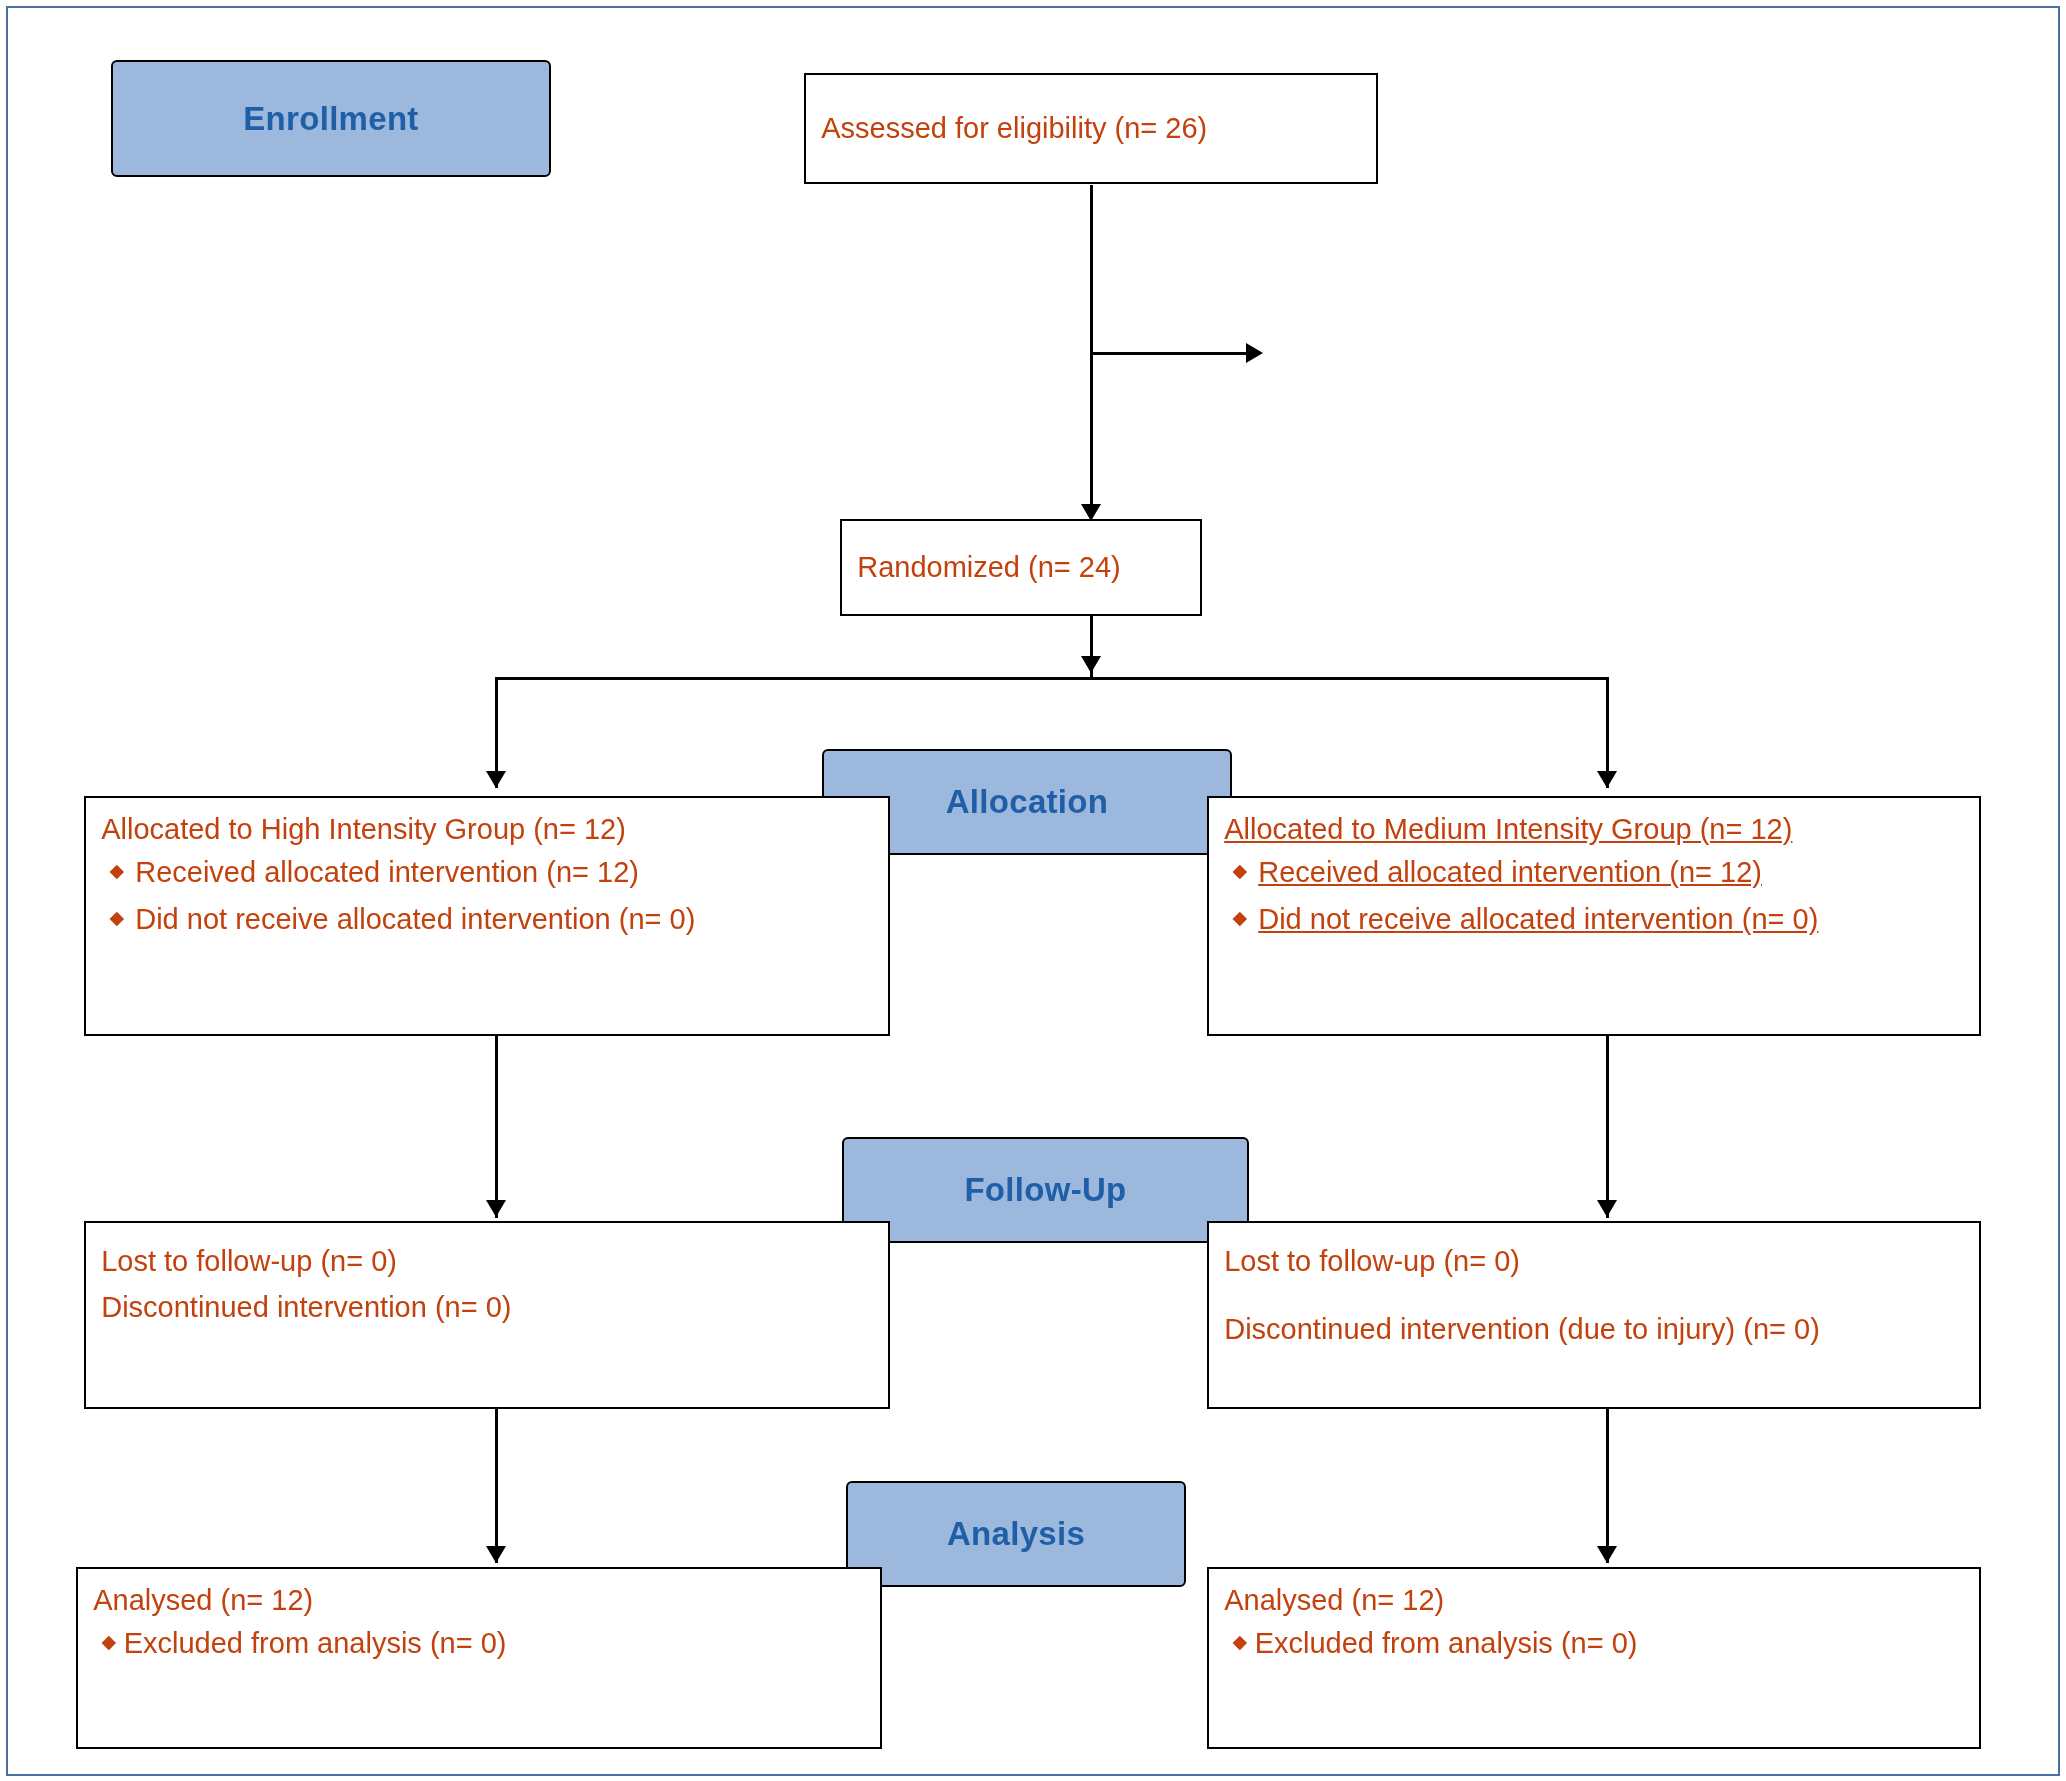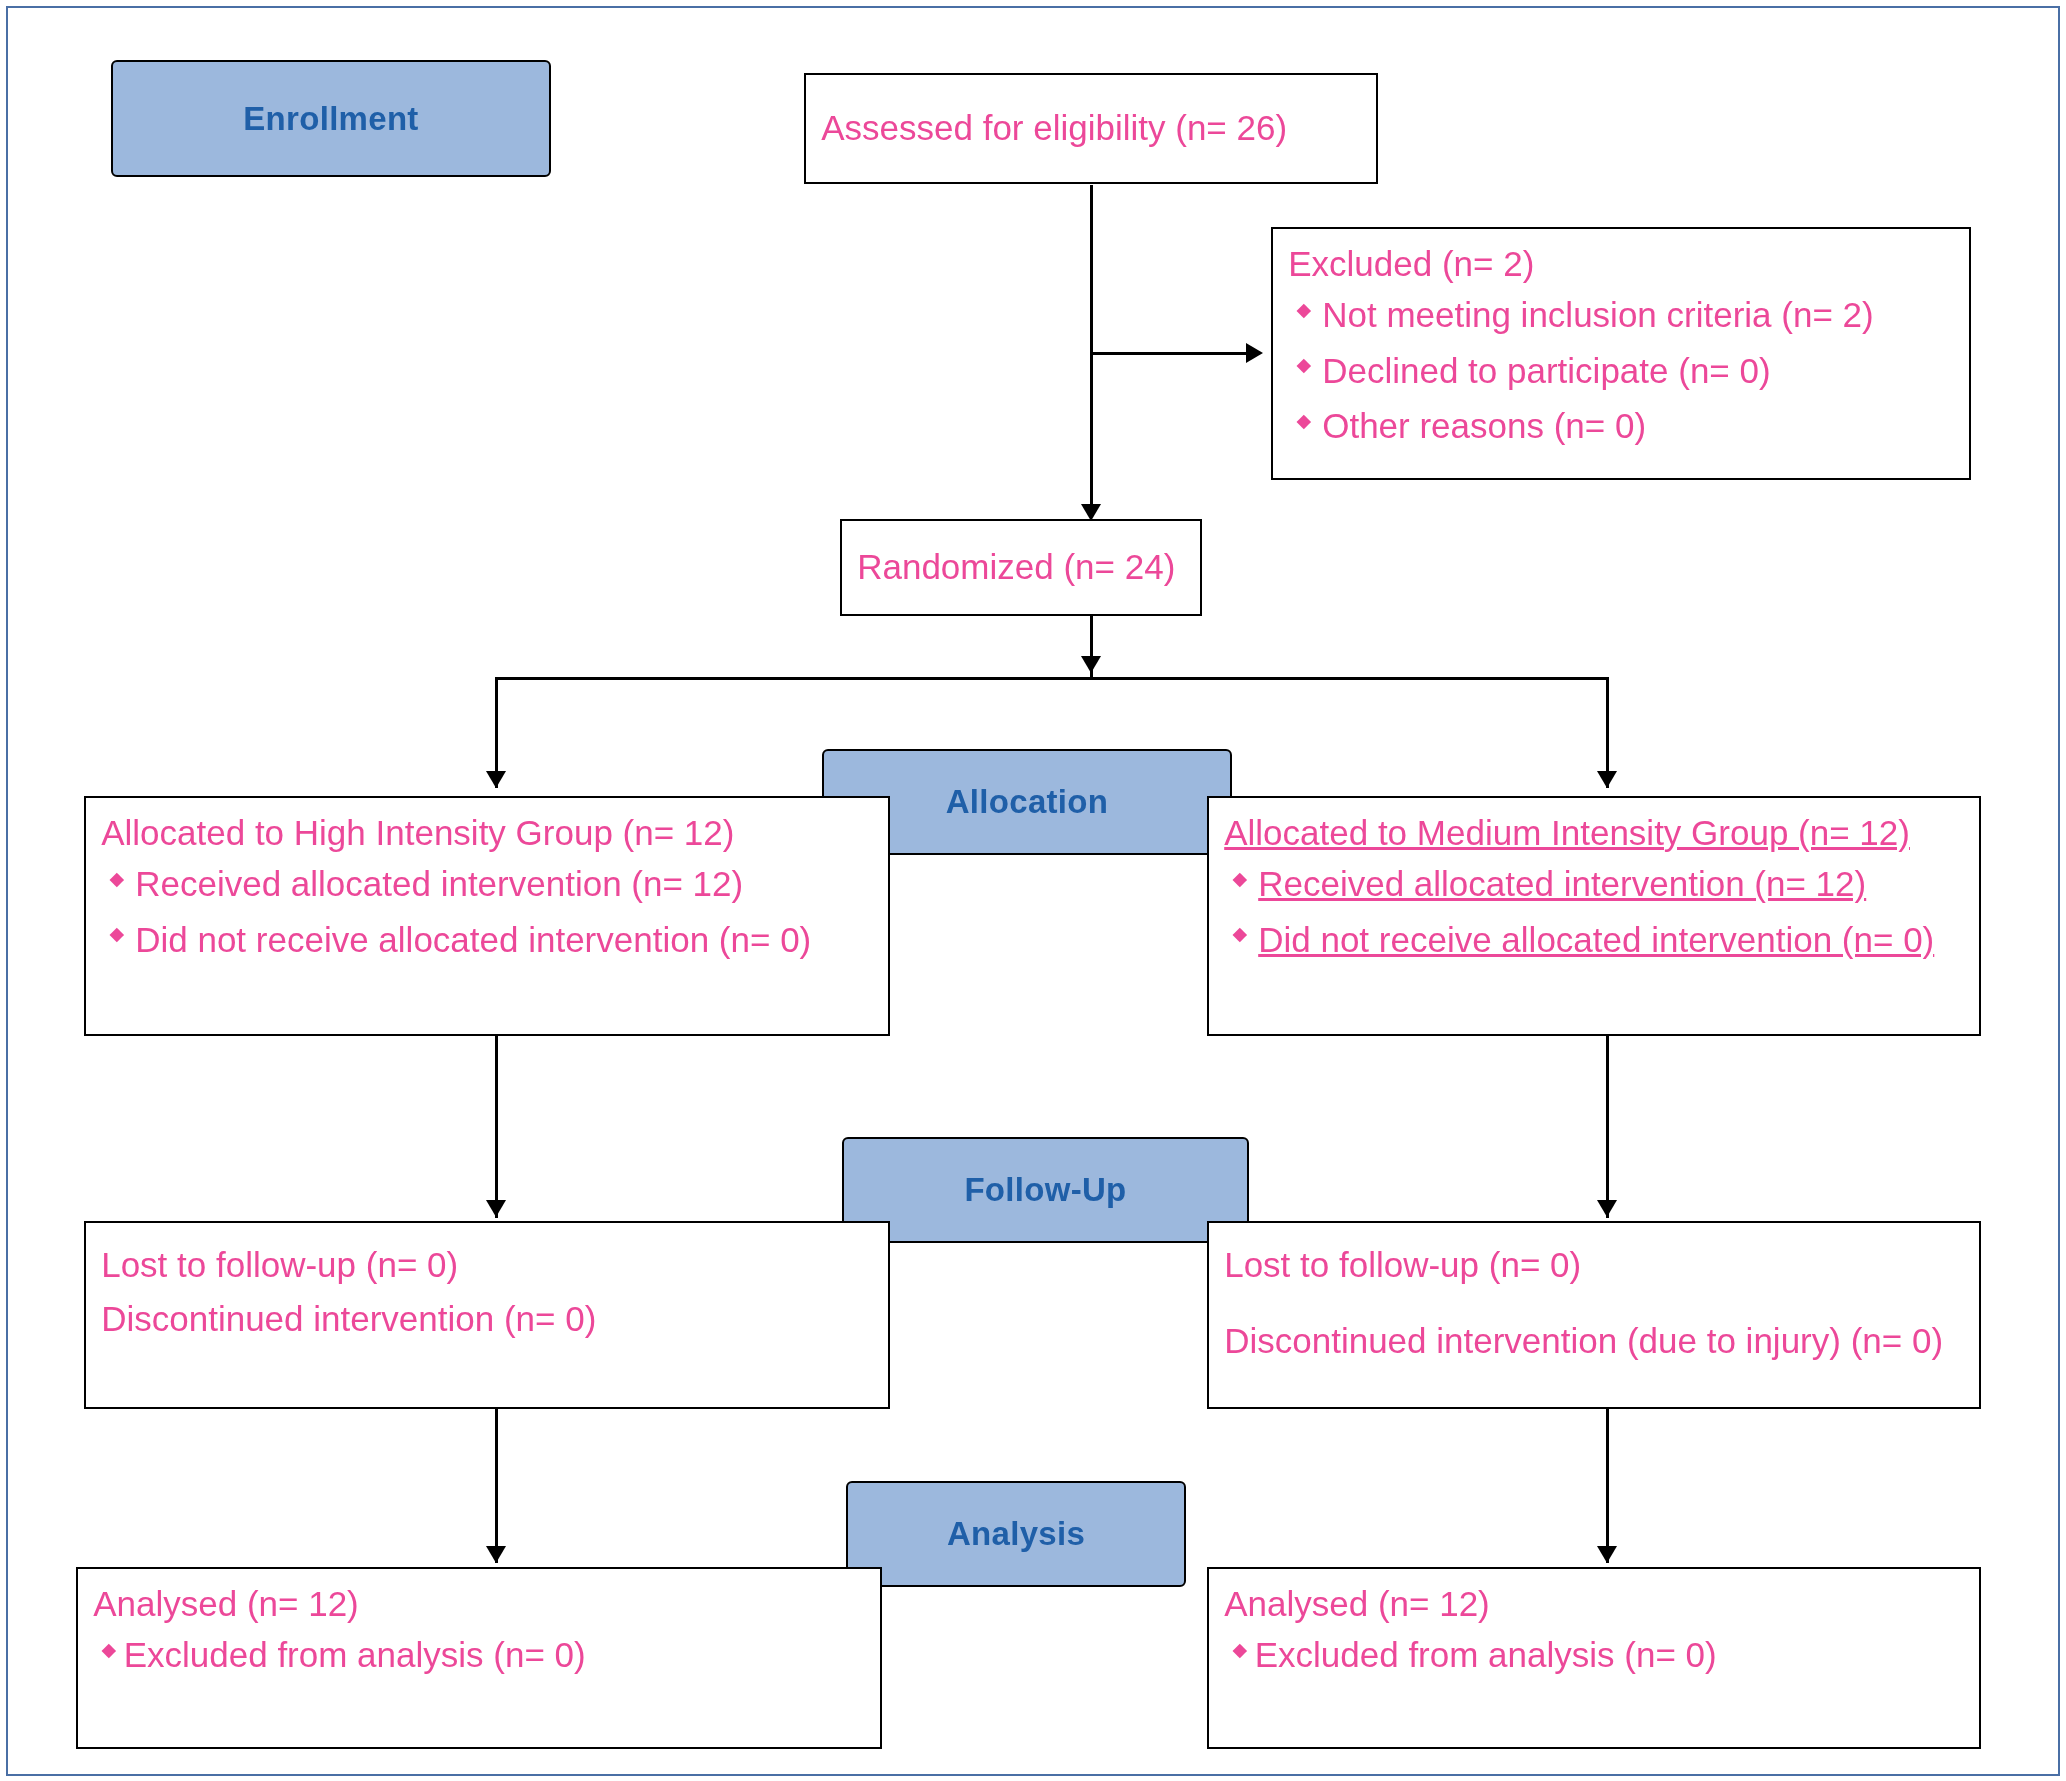--- a/index.html
+++ b/index.html
@@ -25,22 +25,22 @@
     width: 2054px;
     height: 1770px;
     border: 2.9px solid #4a6fa5;
     box-sizing: border-box;
   }
   .box {
     position: absolute;
     box-sizing: border-box;
     border: 2.3px solid #000000;
     background: #ffffff;
-    color: #ec4899;
-    font-size: 35px;
+    color: #c2410c;
+    font-size: 29px;
     line-height: 1.38;
     padding: 10.6px 15.2px;
   }
   .stage {
     position: absolute;
     box-sizing: border-box;
     border: 2.3px solid #000000;
     background: #9cb8dd;
     border-radius: 6px;
     color: #1f5fa8;
@@ -122,28 +122,20 @@
   <div class="box" style="left:804px; top:73px; width:574px; height:111px; display:flex; align-items:center;">
     <span>Assessed for eligibility (n= 26)</span>
   </div>
 
   <div class="line vline" style="left:1090px; top:185px; height:331px;"></div>
   <div class="arrow-down" style="left:1081px; top:504px;"></div>
 
   <div class="line hline" style="left:1090px; top:352px; width:161px;"></div>
   <div class="arrow-right" style="left:1246px; top:343px;"></div>
 
-  <div class="box" style="left:1271px; top:227px; width:700px; height:253px;">
-    <div class="title-line">Excluded (n= 2)</div>
-    <ul class="bullets">
-      <li>Not meeting inclusion criteria (n= 2)</li>
-      <li>Declined to participate (n= 0)</li>
-      <li>Other reasons (n= 0)</li>
-    </ul>
-  </div>
 
   <div class="box" style="left:840px; top:519px; width:362px; height:97px; display:flex; align-items:center;">
     <span>Randomized (n= 24)</span>
   </div>
 
   <div class="line vline" style="left:1090px; top:615px; height:62px;"></div>
   <div class="arrow-down" style="left:1081px; top:656px;"></div>
   <div class="line hline" style="left:495px; top:677px; width:1114px;"></div>
   <div class="line vline" style="left:495px; top:677px; height:111px;"></div>
   <div class="arrow-down" style="left:486px; top:771px;"></div>

